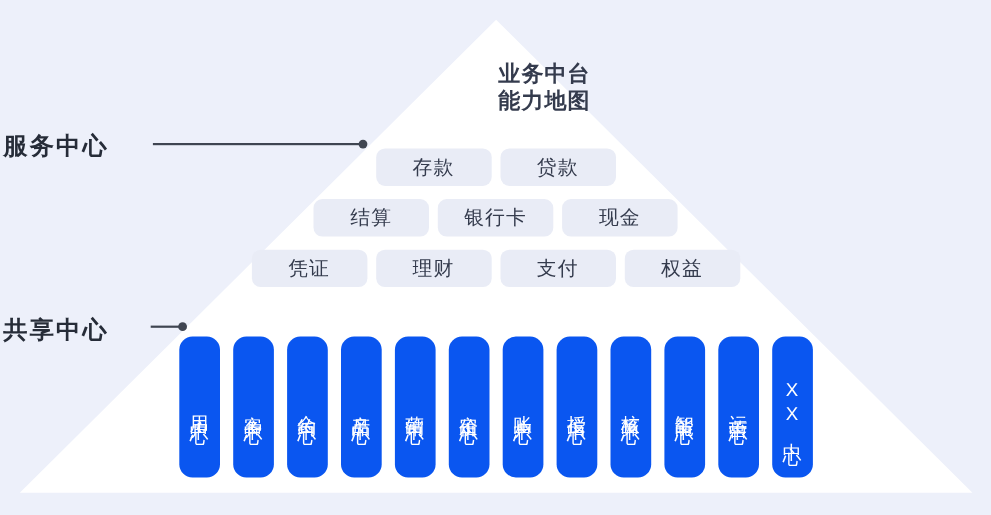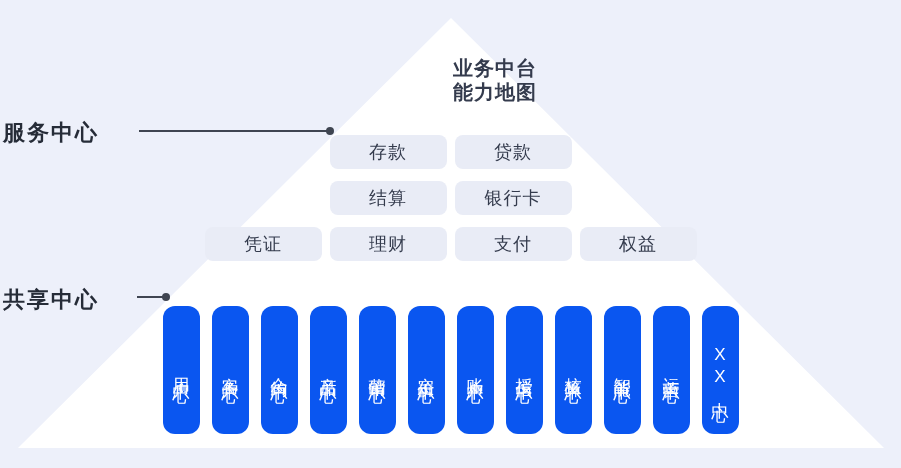--- a/index.html
+++ b/index.html
@@ -40,21 +40,21 @@
   .connector.service{left:139px;top:130px;width:188px;}
   .connector.shared{left:137px;top:296px;width:26px;}
   .pill-row{
     position:absolute;left:0;width:100%;
     display:flex;justify-content:center;gap:8px;
   }
   .pill-row.r0{top:135px;}
   .pill-row.r1{top:181px;text-align:right;}
   .pill-row.r2{top:227px;}
   .pill{
-    width:117px;height:34px;border-radius:8px;background:var(--pill-bg);
+    width:105px;height:34px;border-radius:8px;background:var(--pill-bg);
     display:flex;align-items:center;justify-content:center;
     font-size:18px;font-weight:500;color:var(--pill-text);
     letter-spacing:1px;white-space:nowrap;
   }
   .centers-row{
     position:absolute;left:0;top:306px;width:100%;
     display:flex;justify-content:center;gap:12px;
   }
   .center-col{
     width:37px;height:128px;border-radius:12px;background:var(--center-blue);
@@ -90,20 +90,21 @@
     <span class="dot"></span>
   </div>
 
   <div class="pill-row r0">
       <div class="pill">存款</div>
       <div class="pill">贷款</div>
     </div>
   <div class="pill-row r1">
       <div class="pill">结算</div>
       <div class="pill">银行卡</div>
+      <div class="pill">现金</div>
     </div>
   <div class="pill-row r2">
       <div class="pill">凭证</div>
       <div class="pill">理财</div>
       <div class="pill">支付</div>
       <div class="pill">权益</div>
     </div>
 
   <div class="centers-row">
       <div class="center-col">

